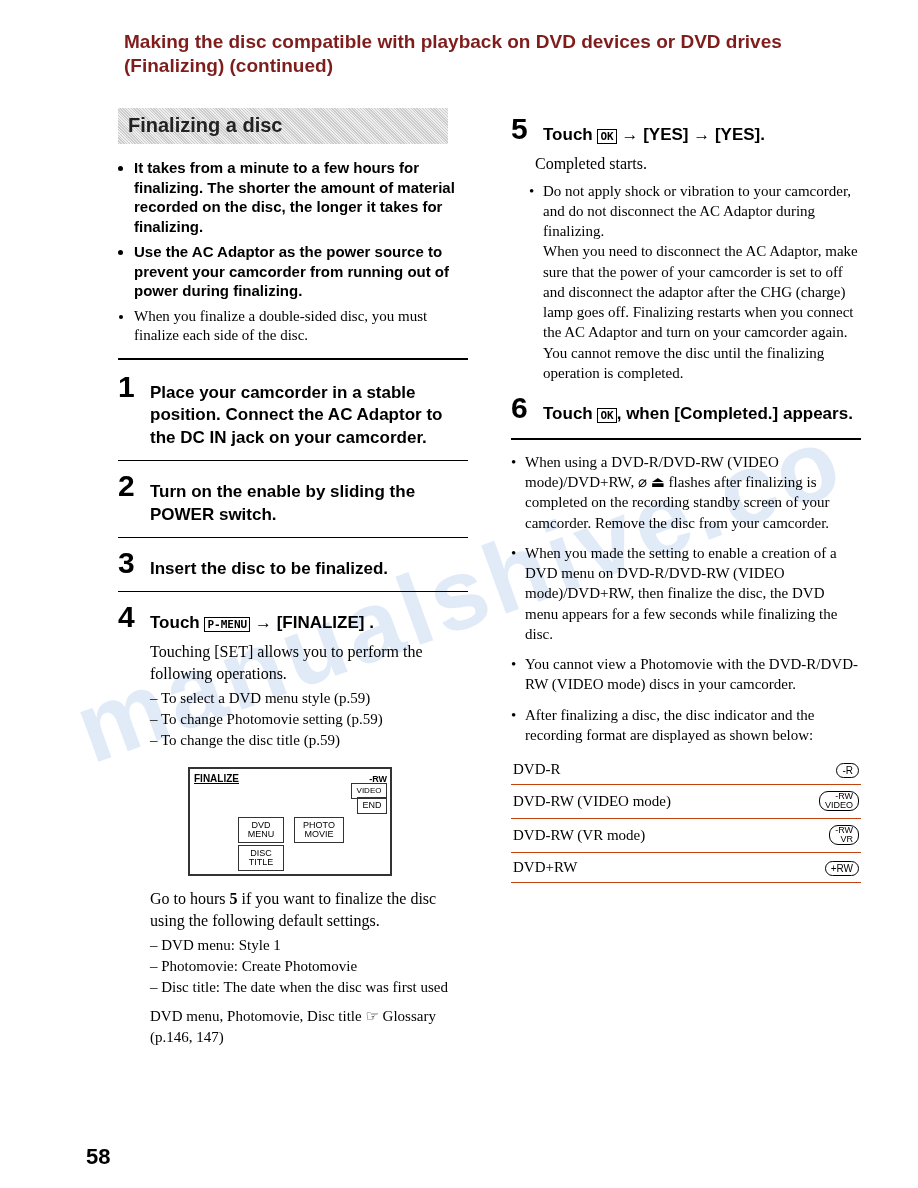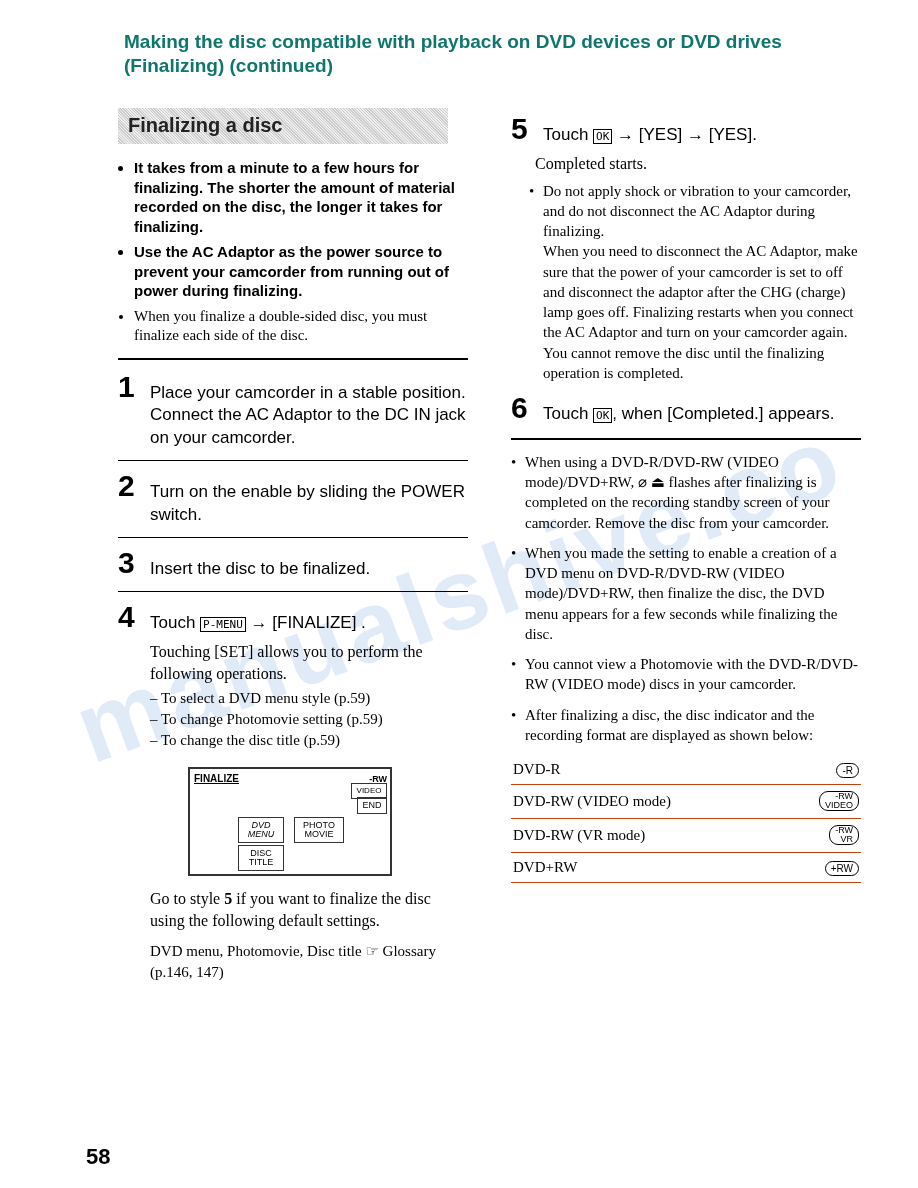--- a/index.html
+++ b/index.html
@@ -13,21 +13,21 @@
     background: #fff;
   }
   .page-title {
     position: absolute;
     left: 124px;
     top: 30px;
     width: 700px;
     font-family: Arial, Helvetica, sans-serif;
     font-weight: bold;
     font-size: 19px;
-    color: #0f766e;
+    color: #7f1d1d;
     line-height: 1.25;
   }
   .content {
     position: absolute;
     left: 118px;
     top: 108px;
     width: 760px;
     display: flex;
     gap: 43px;
   }
@@ -49,21 +49,21 @@
     font-weight:bold;font-size:20px;color:#222;
   }
   ul.bullets { margin:0 0 10px 0; padding-left: 16px; }
   ul.bullets li { margin-bottom: 6px; font-size: 15px; font-family:Arial,sans-serif; line-height:1.3;}
   ul.bullets li.serif { font-family:"Times New Roman",serif; font-weight:normal; font-size:15px;}
   .bold { font-weight: bold; }
   hr.thin { border:none; border-top:1px solid #000; margin:10px 0; }
   hr.thick { border:none; border-top:2px solid #000; margin:12px 0; }
   .step { display:flex; align-items:flex-start; margin:10px 0 6px 0; }
   .step-num { font-weight:bold; font-size:30px; font-family:Arial,sans-serif; line-height:1; margin-right:8px; width:24px;}
-  .step-text { flex:1; font-family:Arial,sans-serif; font-weight:normal; font-size:17px; line-height:1.35; padding-top:10px;}
+  .step-text { flex:1; font-family:Arial,sans-serif; font-weight:bold; font-size:17px; line-height:1.35; padding-top:10px;}
   .step-after { margin-left:32px; font-size:16px; line-height:1.35; margin-top:6px;}
   ul.dash { list-style:none; padding-left:0; margin:6px 0 0 32px;}
   ul.dash li { font-size:15px; margin-bottom:4px; }
   ul.dash li::before { content: "– "; }
   .mini-box { border:1px solid #000; display:inline-block; font-family:monospace,Arial; font-size:11px; padding:0 2px; line-height:1.2;}
   .screen {
     margin: 18px 0 12px 70px;
     border:2px solid #333;
     width:200px; height:105px;
     position:relative;
@@ -143,31 +143,36 @@
       <li>To select a DVD menu style (p.59)</li>
       <li>To change Photomovie setting (p.59)</li>
       <li>To change the disc title (p.59)</li>
     </ul>
 
     <div class="screen">
       <div class="lbl">FINALIZE</div>
       <div class="btn" style="right:3px;top:3px;width:34px;border:none;font-weight:bold;text-align:right;">-RW</div>
       <div class="btn" style="right:3px;top:14px;width:34px;font-size:8px;">VIDEO</div>
       <div class="btn" style="right:3px;top:28px;width:28px;margin-left:42px;">END</div>
-      <div class="btn" style="left:48px;top:48px;width:44px;white-space:pre;font-style:italic;">DVD
+      <div class="btn" style="left:48px;top:48px;width:44px;white-space:pre;">DVD
 MENU</div>
       <div class="btn" style="left:104px;top:48px;width:48px;white-space:pre;">PHOTO
 MOVIE</div>
       <div class="btn" style="left:48px;top:76px;width:44px;white-space:pre;">DISC
 TITLE</div>
     </div>
 
     <div class="step-after">
-      <span>Go to style </span><b>5</b><span> if you want to finalize the disc using the following default settings.</span>
-    </div>
+      <span>Go to hours </span><b>5</b><span> if you want to finalize the disc using the following default settings.</span>
+    </div>
+    <ul class="dash">
+      <li>DVD menu: Style 1</li>
+      <li>Photomovie: Create Photomovie</li>
+      <li>Disc title: The date when the disc was first used</li>
+    </ul>
     <div class="step-after" style="font-size:15px; margin-top:10px;">DVD menu, Photomovie, Disc title ☞ Glossary (p.146, 147)</div>
   </div>
 
   <div class="col">
 
     <div class="step" style="margin-top:6px;">
       <div class="step-num">5</div>
       <div class="step-text">
         <span>Touch </span><span class="mini-box">OK</span><span> → [YES] → [YES].</span>
       </div>

